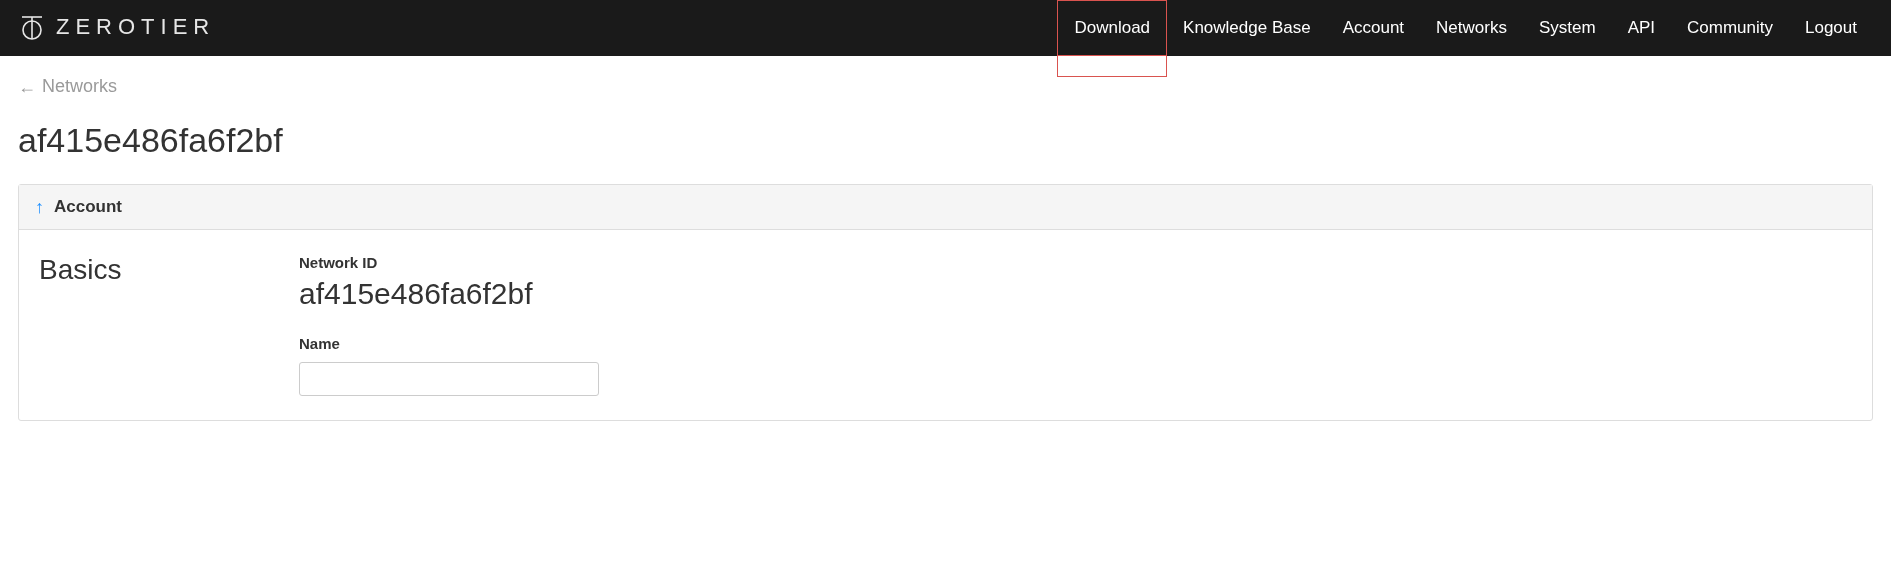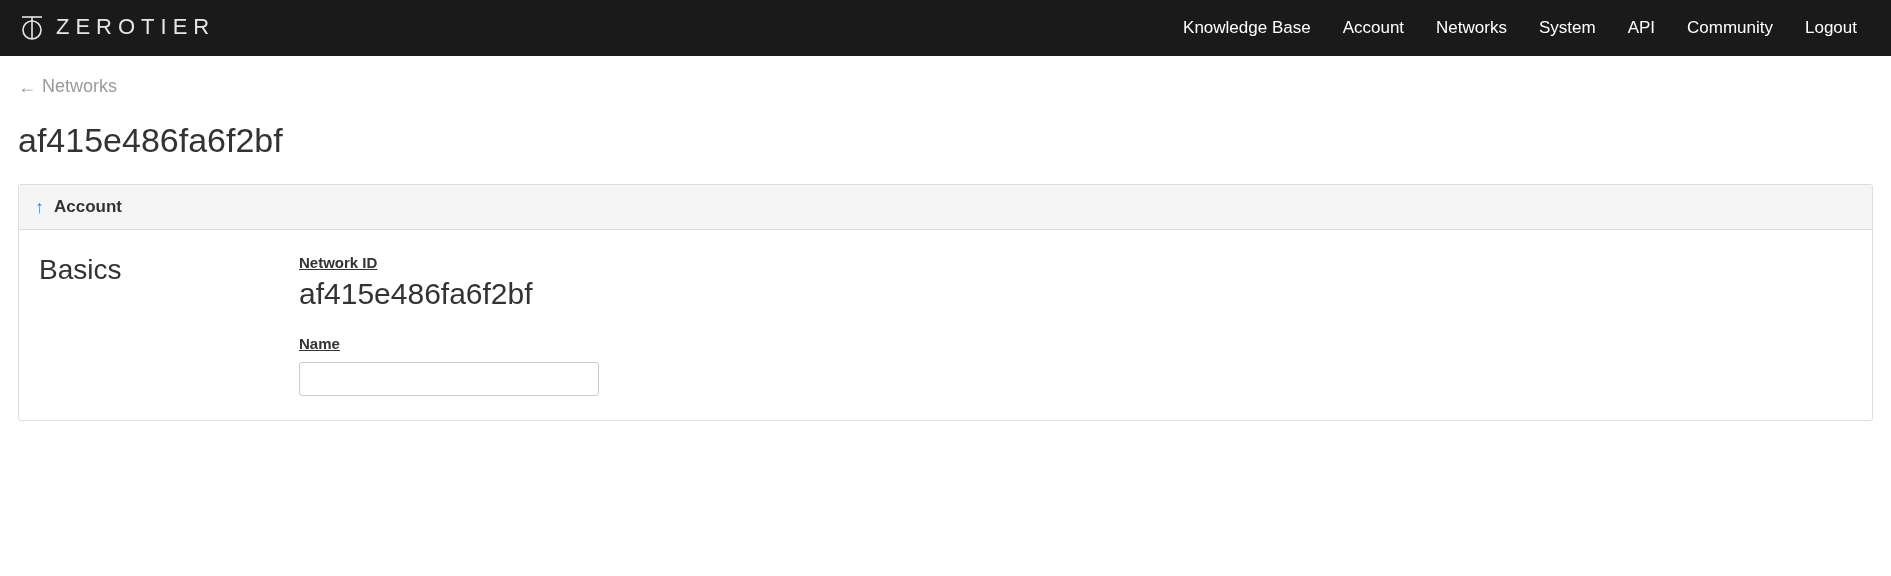--- a/index.html
+++ b/index.html
@@ -133,21 +133,20 @@
   }
   .section-fields {
     flex: 1;
   }
   .field-label {
     font-size: 15px;
     font-weight: 700;
     color: #333;
     margin-bottom: 6px;
     margin-top: 24px;
-    text-decoration: underline;
   }
   .field-label:first-child { margin-top: 0; }
   .field-value-big {
     font-size: 30px;
     font-weight: 400;
     color: #333;
   }
   .text-input {
     width: 300px;
     height: 34px;
@@ -166,20 +165,24 @@
     <span class="brand-logo">
       <svg width="28" height="28" viewBox="0 0 28 28" fill="none">
         <line x1="4" y1="3" x2="24" y2="3" stroke="#e6e6e6" stroke-width="1.6"></line>
         <circle cx="14" cy="16" r="9" stroke="#e6e6e6" stroke-width="1.6" fill="none"></circle>
         <line x1="14" y1="3" x2="14" y2="25" stroke="#e6e6e6" stroke-width="1.6"></line>
       </svg>
     </span>
     <span class="brand-text">ZEROTIER</span>
   </div>
   <div class="nav">
+    <div class="nav-item outlined">
+      <span>Download</span>
+      <span class="download-outline-extender"></span>
+    </div>
     <div class="nav-item">
       <span>Knowledge Base</span>
     </div>
     <div class="nav-item">
       <span>Account</span>
     </div>
     <div class="nav-item">
       <span>Networks</span>
     </div>
     <div class="nav-item">

